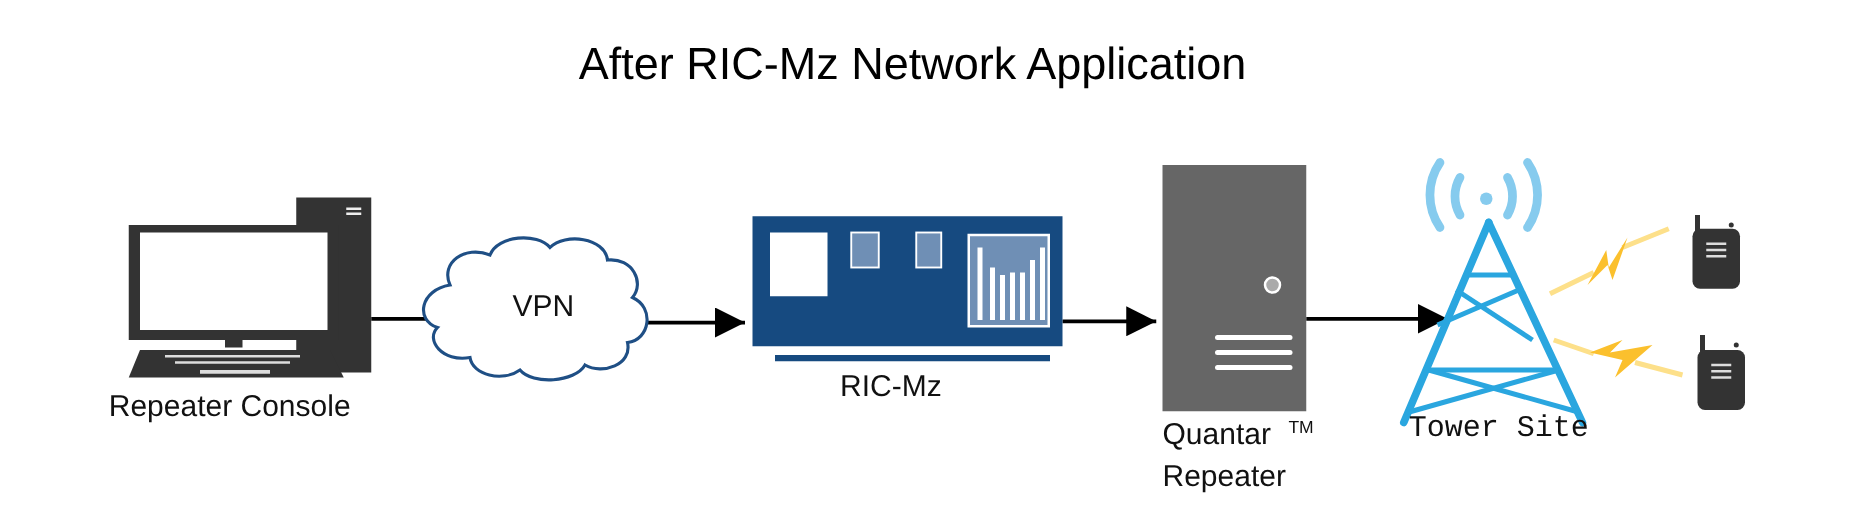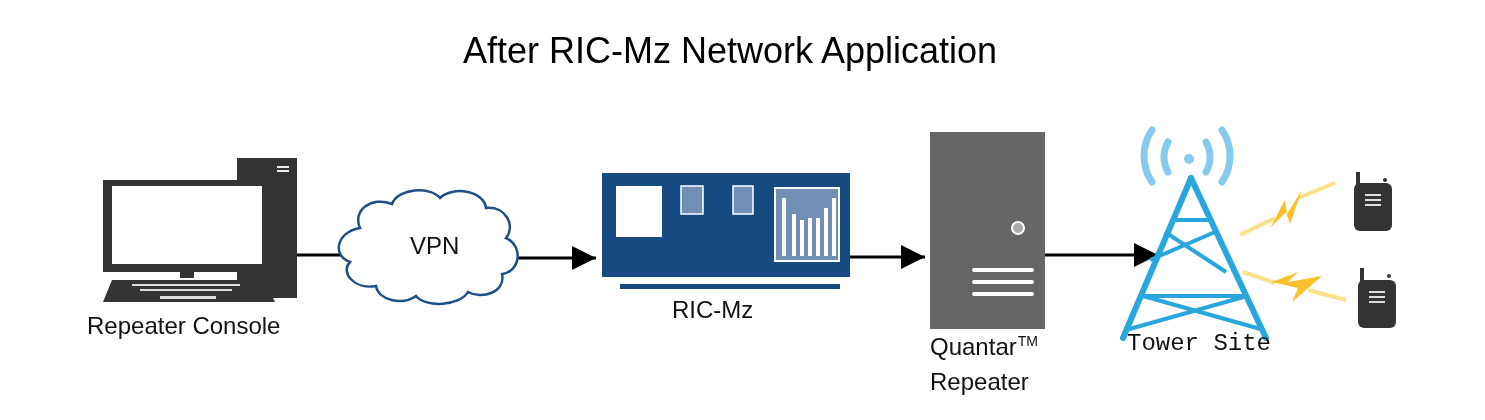--- a/index.html
+++ b/index.html
@@ -2,21 +2,21 @@
 <html><head>
 <meta charset="utf-8">
 <style>
   html, body { margin:0; padding:0; background:#ffffff; }
   body { width:1485px; height:420px; position:relative; overflow:hidden;
          font-family:"Liberation Sans", sans-serif; color:#111; }
   .title { position:absolute; left:0; width:1460px; top:30px; text-align:center;
            font-size:36px; color:#000; }
   .lbl { position:absolute; font-size:24px; color:#111; white-space:nowrap; }
   svg.diagram { position:absolute; left:0; top:0; }
-  .tm { font-size:14px; vertical-align:super; margin-left:1px; }
+  .tm { font-size:14px; vertical-align:super; margin-left:14px; }
 </style>
 </head>
 <body>
 
 <div class="title">After RIC-Mz Network Application</div>
 
 <svg class="diagram" width="1485" height="420" viewBox="0 0 1485 420">
   <defs>
     <marker id="arrowhead" viewBox="0 0 10 10" refX="10" refY="5" markerWidth="8" markerHeight="8" orient="auto">
       <path d="M0,0 L10,5 L0,10 z" fill="#000"></path>

